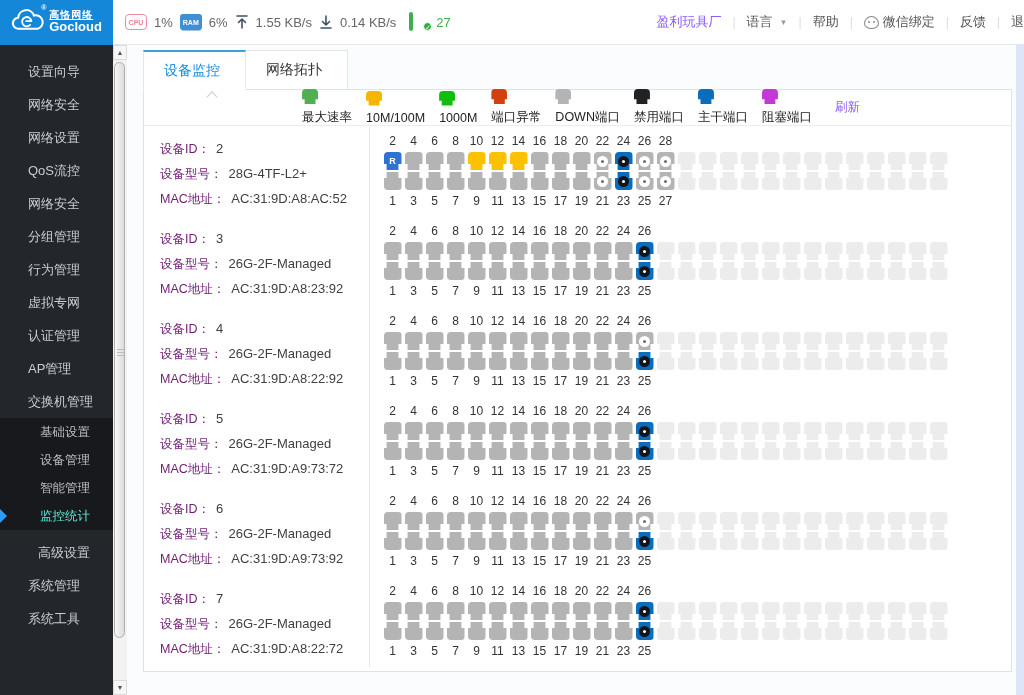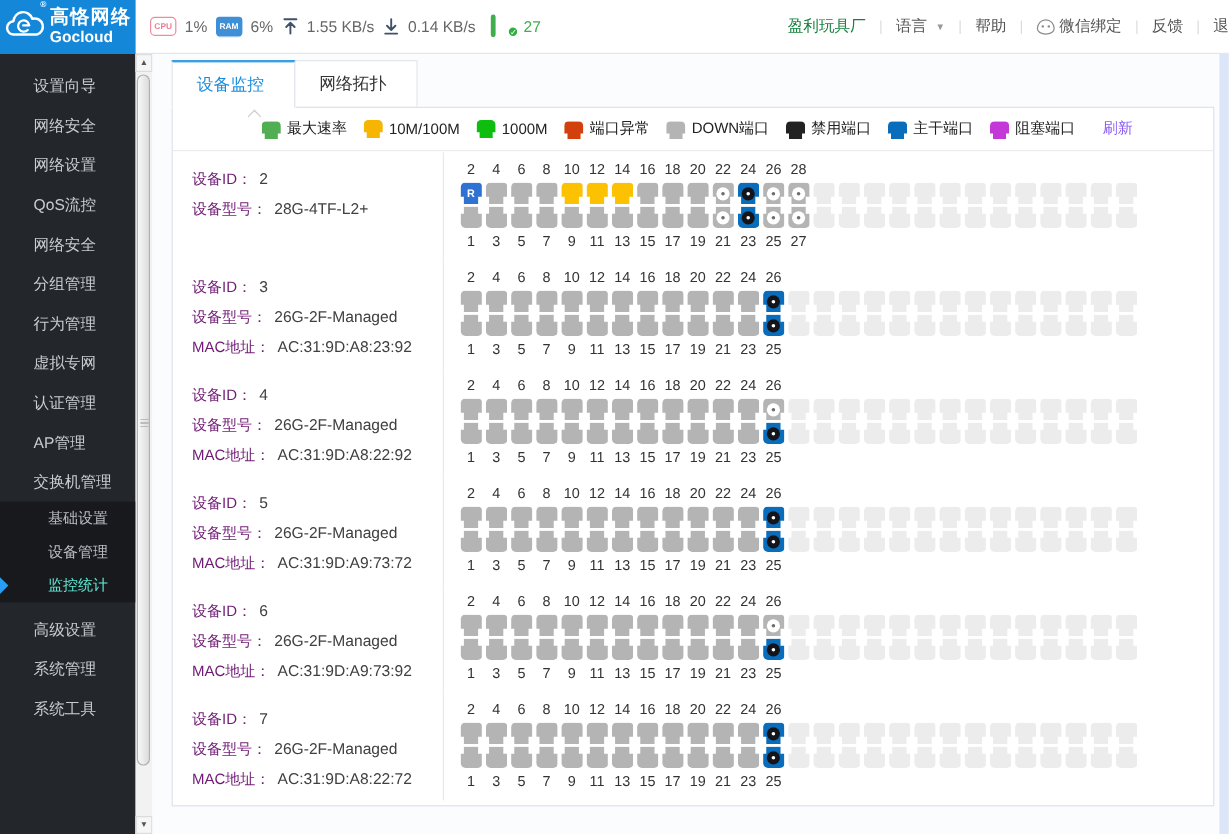--- a/index.html
+++ b/index.html
@@ -6,50 +6,50 @@
   html,body { width:1024px; height:695px; overflow:hidden;
     font-family:"Liberation Sans","DejaVu Sans",sans-serif; background:#fff; }
 
   
   .topbar { position:absolute; left:0; top:0; width:1024px; height:45px;
     background:#fff; border-bottom:1px solid #e4e6e8; display:flex; align-items:center; z-index:5; }
   .logo { width:113px; height:45px; background:#1487d8; color:#fff; display:flex;
     align-items:center; justify-content:center; gap:4px; flex:0 0 auto; }
   .logo-cloud { width:34px; height:30px; }
   .logo-txt { line-height:1.05; font-weight:bold; position:relative; }
-  .logo-txt .l1 { font-size:16px; letter-spacing:1px; }
+  .logo-txt .l1 { font-size:10px; letter-spacing:1px;text-decoration:underline; }
   .logo-txt .l2 { font-size:13px; }
   .logo-reg { position:absolute; top:-6px; left:-8px; font-size:7px; }
   .stats { display:flex; align-items:center; gap:7px; margin-left:12px; color:#666; font-size:13px; }
   .cpu-chip { width:22px; height:16px; border:1px solid #f08a9c; border-radius:4px; color:#ef7d92;
     font-size:7px; font-weight:bold; display:flex; align-items:center; justify-content:center; }
   .ram-chip { width:22px; height:16px; background:#3f8fd6; border-radius:3px; color:#fff;
     font-size:7px; font-weight:bold; display:flex; align-items:center; justify-content:center;
     box-shadow:0 2px 0 -1px #9cc4e8; }
   .arrow-ic { width:14px; height:16px; }
   .mon-ic { width:20px; height:17px; position:relative; margin-left:6px; }
   .mon-body { width:18px; height:12px; border:2px solid #3faf4e; border-radius:2px; }
   .mon-stand { width:8px; height:2px; background:#3faf4e; margin:1px auto 0; }
   .mon-check { position:absolute; right:-3px; bottom:0; width:9px; height:9px; background:#2fae44;
     border-radius:50%; color:#fff; font-size:7px; line-height:9px; text-align:center; border:1px solid #fff; }
   .dev-count { color:#3faf4e; }
   .topmenu { margin-left:auto; display:flex; align-items:center; font-size:13px; color:#555; white-space:nowrap; }
   .topmenu .sep { color:#dcdcdc; margin:0 11px; font-size:12px; }
   .topmenu .itm { cursor:pointer; display:flex; align-items:center; gap:4px; }
-  .company { color:#15803d; }
+  .company { color:#8b5cf6; }
   .caret-down { font-size:8px; color:#999; margin-left:3px; }
   .wechat-ic { width:15px; height:13px; border:1px solid #8a8a8a; border-radius:50% 50% 50% 50%/60% 60% 40% 40%; position:relative; }
   .wechat-ic::before, .wechat-ic::after { content:''; position:absolute; width:2px; height:2px; background:#8a8a8a; border-radius:50%; top:4px; }
   .wechat-ic::before { left:3px; } .wechat-ic::after { right:3px; }
 
   
   .sidebar { position:absolute; left:0; top:45px; width:113px; height:650px; background:#23272c; padding-top:10px; }
   .side-item { height:33px; line-height:33px; padding-left:28px; font-size:13px; color:#c9cdd1; cursor:pointer; position:relative; }
   .side-item.sub { height:28px; line-height:28px; background:#17191d; font-size:12.5px; color:#b9bdc2;padding-left:40px; }
-  .side-item.gap { margin-top:6px; }
+  .side-item.gap { margin-top:6px;margin-left:10px; }
   .side-item.active { color:#5eead4; }
   .side-item.active::before { content:''; position:absolute; left:0; top:7px; border-left:7px solid #2a9df4;
     border-top:7px solid transparent; border-bottom:7px solid transparent; }
 
   
   .side-scroll { position:absolute; left:113px; top:45px; width:14px; height:650px; background:#f2f2f2; }
   .sb-btn { position:absolute; left:0; width:14px; height:15px; background:#f6f6f6; border:1px solid #dcdcdc;
     color:#555; font-size:7px; text-align:center; line-height:13px; }
   .sb-btn.up { top:0; } .sb-btn.down { bottom:0; }
   .sb-thumb { position:absolute; left:1px; top:17px; width:11px; height:576px; border:1px solid #b0b0b0;
@@ -66,21 +66,21 @@
   .tab { height:40px; min-width:103px; padding:0 20px; background:#fff; display:flex; align-items:center;
     justify-content:flex-start; font-size:14px; color:#333; border:1px solid #e3e6ea; cursor:pointer; position:relative; }
   .tab.active { color:#1a8cdc; border-top:2px solid #3b9fe0; border-bottom:1px solid #fff; z-index:2; }
   .tab + .tab { margin-left:-1px; }
   .tab-caret { position:absolute; left:64px; top:41px; width:8px; height:8px; background:#fff;
     border-left:1px solid #c9cdd3; border-top:1px solid #c9cdd3; transform:rotate(45deg); z-index:3; }
   .panel { position:absolute; left:16px; top:44px; width:869px; height:583px; background:#fff;
     border:1px solid #dde3ed; }
   .legend-row { height:36px; display:flex; align-items:center; justify-content:center;
     border-bottom:1px solid #ececec; font-size:12.5px; color:#222; }
-  .legend-item { display:flex; align-items:flex-end; gap:5px; margin:16px 7px; }
+  .legend-item { display:flex; align-items:flex-start; gap:5px; margin:16px 7px;flex-direction:column; }
   .legend-swatch { width:16px; height:15px; border-radius:4px 4px 2px 2px;
     clip-path:polygon(0 0,100% 0,100% 68%,84% 68%,84% 100%,16% 100%,16% 68%,0 68%); }
   .refresh-link { color:#8b5cf6; margin-left:16px; cursor:pointer; }
 
   
   .device-list { position:absolute; top:37px; left:0; width:867px; }
   .device-row { display:flex; height:90px; }
   .dev-info { width:225px; flex:0 0 auto; padding:9px 0 0 16px; }
   .info-line { height:25px; line-height:25px; font-size:12.5px; white-space:nowrap; }
   .info-label { color:#701a75; }
@@ -169,20 +169,21 @@
     <div class="side-item">QoS流控</div>
     <div class="side-item">网络安全</div>
     <div class="side-item">分组管理</div>
     <div class="side-item">行为管理</div>
     <div class="side-item">虚拟专网</div>
     <div class="side-item">认证管理</div>
     <div class="side-item">AP管理</div>
     <div class="side-item">交换机管理</div>
     <div class="side-item sub">基础设置</div>
     <div class="side-item sub">设备管理</div>
+    <div class="side-item sub">智能管理</div>
     <div class="side-item sub active">监控统计</div>
     <div class="side-item gap">高级设置</div>
     <div class="side-item">系统管理</div>
     <div class="side-item">系统工具</div>
   </div>
 <div class="side-scroll">
   <div class="sb-btn up">▲</div>
   <div class="sb-thumb">
       <div class="sb-grip"></div>
     </div>
@@ -235,20 +236,21 @@
           <span class="legend-swatch" style="background: rgb(196, 56, 216);"></span>
           <span>阻塞端口</span>
         </span>
         <span class="refresh-link">刷新</span>
       </div>
     <div class="device-list" id="device-list">
         <div class="device-row">
           <div class="dev-info">
             <div class="info-line"><span class="info-label">设备ID：</span><span class="info-value">2</span></div>
             <div class="info-line"><span class="info-label">设备型号：</span><span class="info-value">28G-4TF-L2+</span></div>
+            <div class="info-line"><span class="info-label">MAC地址：</span><span class="info-value">AC:31:9D:A8:AC:52</span></div>
           </div>
           <div class="port-grid-wrap">
             <div class="pg-row">
               <span class="pg-num">2</span>
               <span class="pg-num">4</span>
               <span class="pg-num">6</span>
               <span class="pg-num">8</span>
               <span class="pg-num">10</span>
               <span class="pg-num">12</span>
               <span class="pg-num">14</span>

